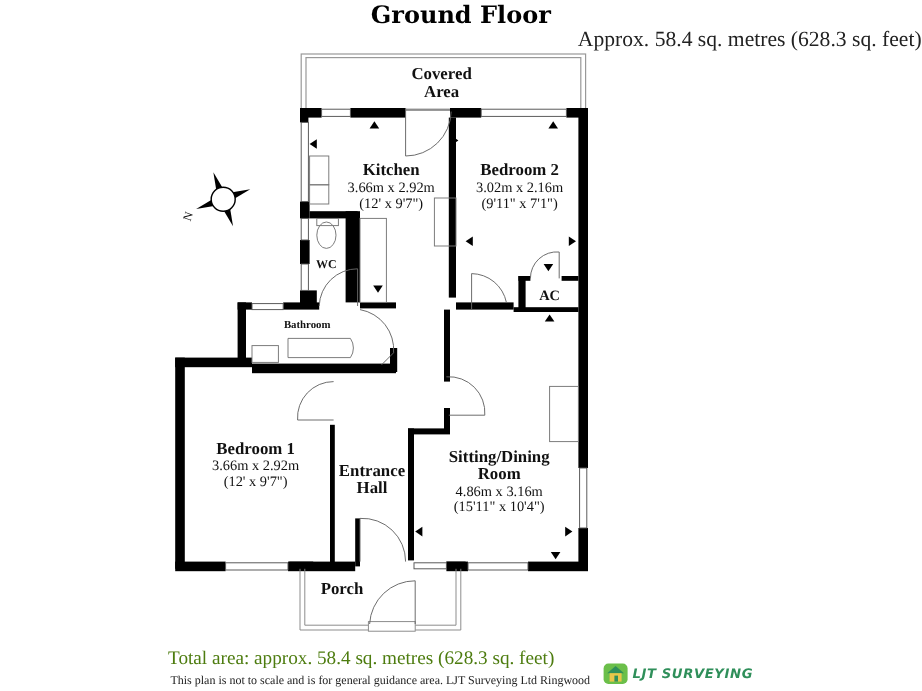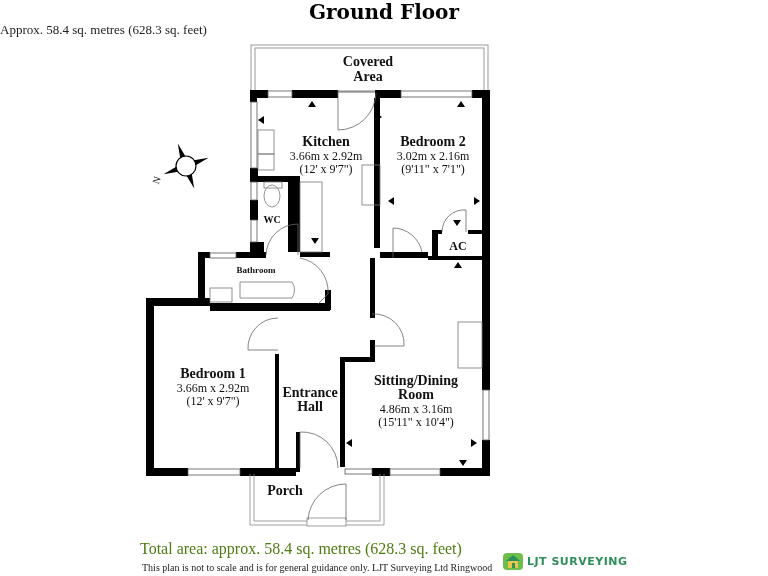--- a/index.html
+++ b/index.html
@@ -1,21 +1,21 @@
 <!DOCTYPE html>
 <html><head>
 <meta charset="utf-8">
 <style>
   html, body { margin:0; padding:0; background:#ffffff; }
   body { width:768px; height:576px; position:relative; overflow:hidden; font-family:"DejaVu Serif", serif; color:#111; }
   .title { position:absolute; left:0; width:768px; top:0; text-align:center; font-family:"DejaVu Serif", serif; font-weight:bold; font-size:20px; color:#000; }
-  .subtitle { position:absolute; left:0; width:768px; top:22px; text-align:left; font-family:"Liberation Serif", serif; font-size:13px; color:#222; }
+  .subtitle { position:absolute; left:0; width:768px; top:22px; text-align:right; font-family:"Liberation Serif", serif; font-size:18px; color:#222; }
   .total { position:absolute; left:140px; top:540px; font-family:"Liberation Serif", serif; font-size:16px; color:#4d7c0f; }
   .disclaimer { position:absolute; left:142px; top:562px; font-family:"Liberation Serif", serif; font-size:10px; color:#222; }
-  .logo { position:absolute; left:502px; top:551px; display:flex; align-items:center; }
+  .logo { position:absolute; left:502px; top:551px; display:flex; align-items:center;font-style:italic; }
   .logo-text { font-family:"DejaVu Sans", sans-serif; font-weight:bold; font-size:11px; color:#2f8f5a; margin-left:3px; letter-spacing:0.5px; }
   svg.plan { position:absolute; left:0; top:0; }
   .lbl { font-family:"Liberation Serif", serif; fill:#111; text-anchor:middle; }
   .lbl-b { font-weight:bold; font-size:14px; }
   .lbl-s { font-size:12px; }
   .lbl-xs { font-weight:bold; font-size:10px; }
 </style>
 </head>
 <body>
 
@@ -191,21 +191,21 @@
 
   <text class="lbl lbl-b" x="416" y="385">Sitting/Dining</text>
   <text class="lbl lbl-b" x="416" y="399">Room</text>
   <text class="lbl lbl-s" x="416" y="413">4.86m x 3.16m</text>
   <text class="lbl lbl-s" x="416" y="426">(15'11" x 10'4")</text>
 
   <text class="lbl lbl-b" x="285" y="495">Porch</text>
 </svg>
 
 <div class="total">Total area: approx. 58.4 sq. metres (628.3 sq. feet)</div>
-<div class="disclaimer">This plan is not to scale and is for general guidance only. LJT Surveying Ltd Ringwood</div>
+<div class="disclaimer">This plan is not to scale and is for general guidance area. LJT Surveying Ltd Ringwood</div>
 <div class="logo">
   <svg width="22" height="20" viewBox="0 0 22 20">
     <rect x="1" y="2" width="20" height="17" rx="4" fill="#6bbf4a"></rect>
     <polygon points="4,10 11,4 18,10" fill="#2f8f5a"></polygon>
     <rect x="6" y="10" width="10" height="7" fill="#e8c64a"></rect>
     <rect x="10" y="12" width="3" height="5" fill="#2f8f5a"></rect>
   </svg>
   <span class="logo-text">LJT SURVEYING</span>
 </div>
 

